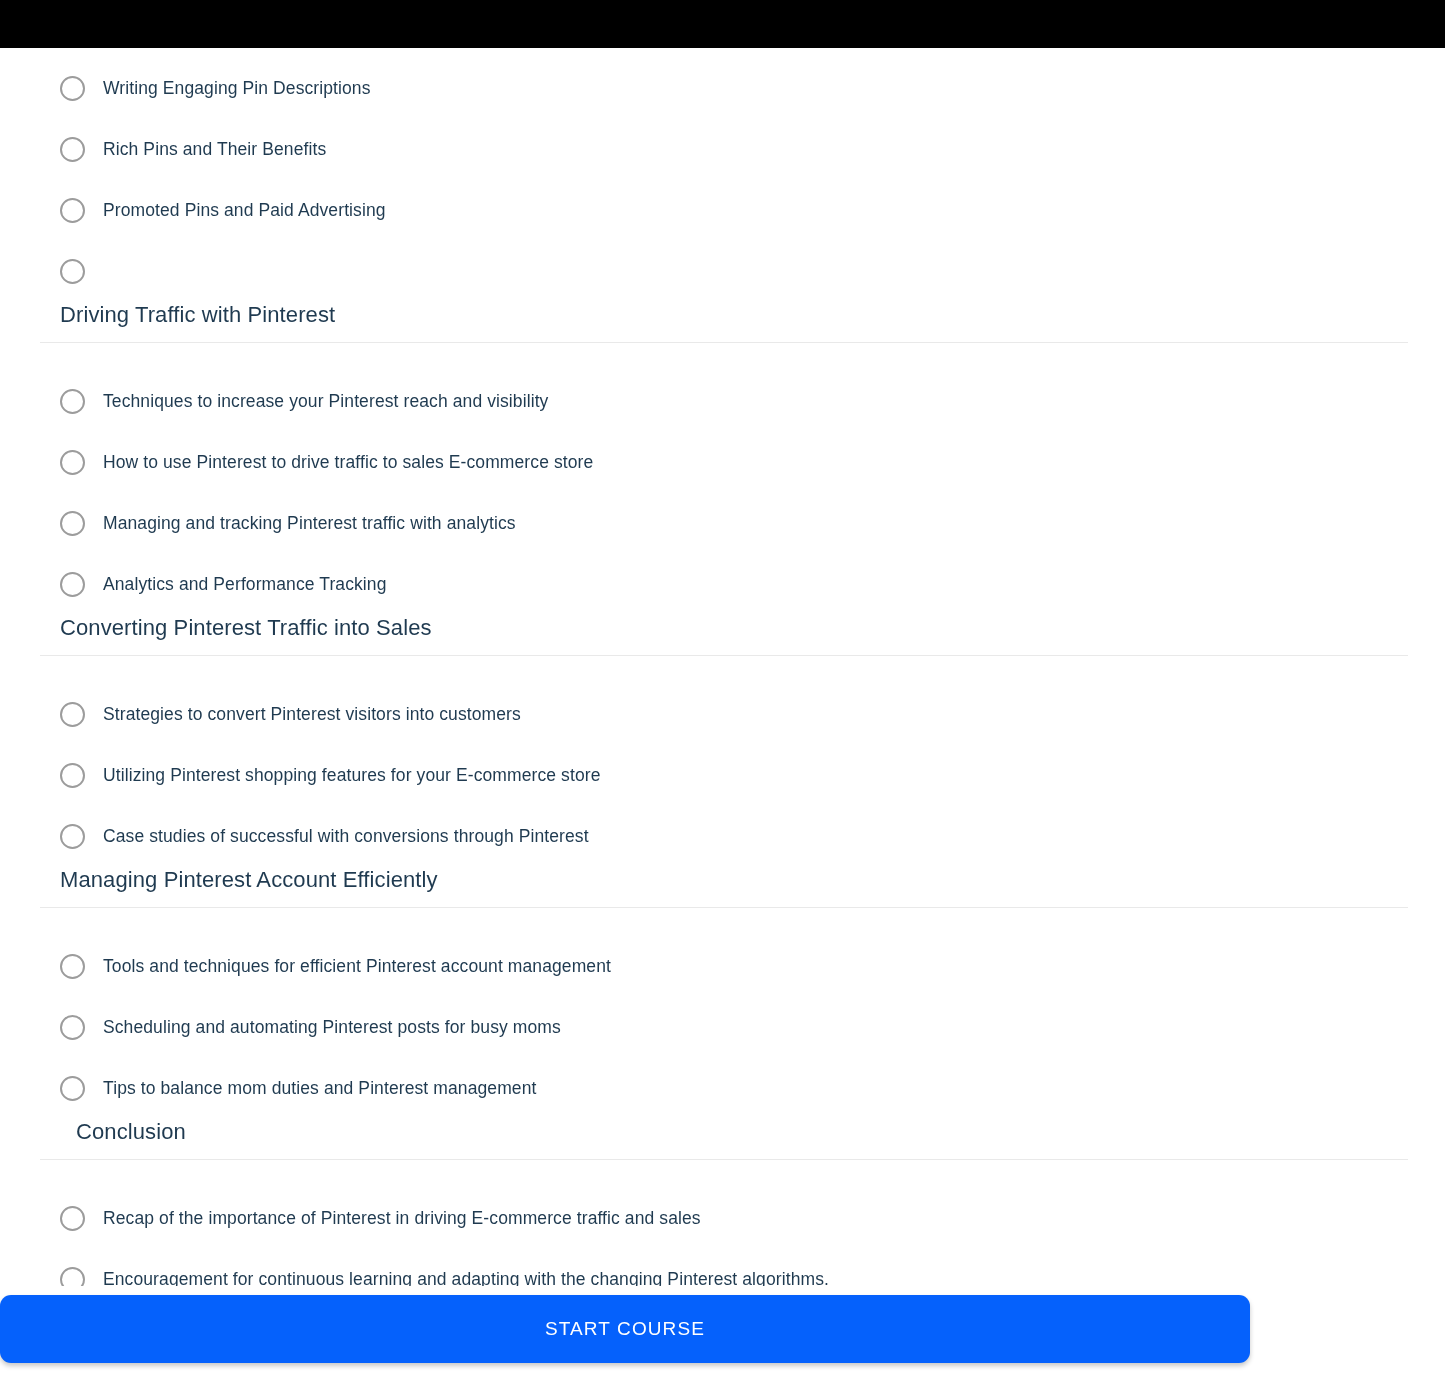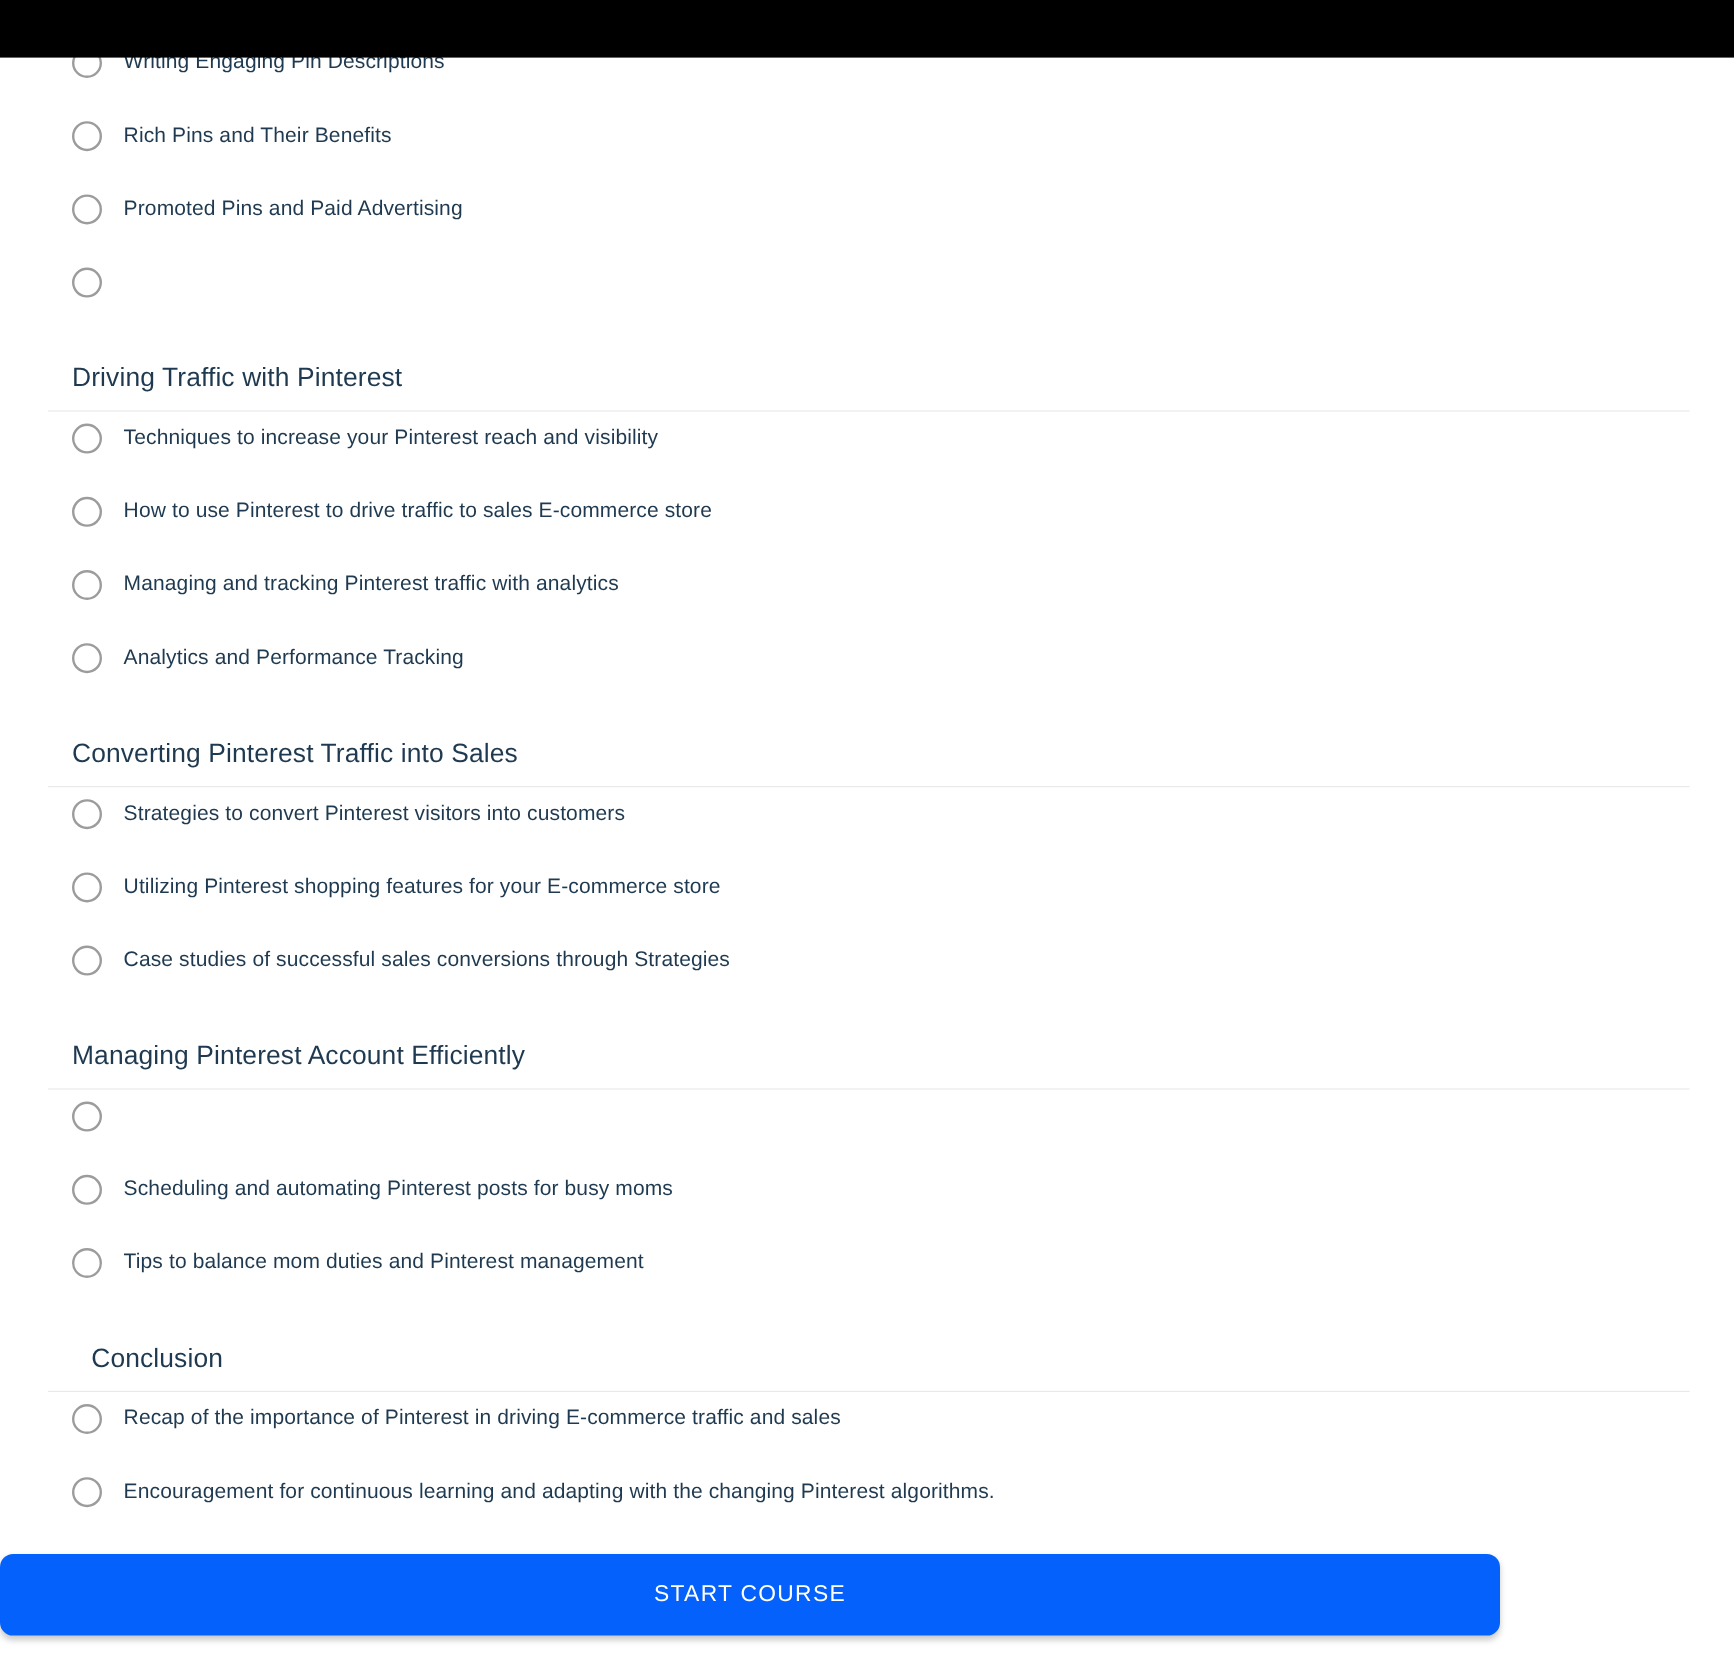--- a/index.html
+++ b/index.html
@@ -40,21 +40,21 @@
     overflow: hidden;
   }
 
   .sections {
     padding-top: 32px;
   }
 
   
   .lesson-row {
     display: flex;
-    align-items: flex-start;
+    align-items: flex-end;
     height: 61px;
     padding-left: 60px;
     padding-right: 40px;
   }
 
   .radio-circle {
     flex: 0 0 auto;
     width: 25px;
     height: 25px;
     border: 2px solid #9c9c9c;
@@ -181,32 +181,33 @@
           <div class="lesson-row">
             <span class="radio-circle" style="border-color: rgb(156, 156, 156);"></span>
             <span class="lesson-label" style="color: rgb(31, 58, 80);">Strategies to convert Pinterest visitors into customers</span>
           </div>
           <div class="lesson-row">
             <span class="radio-circle" style="border-color: rgb(156, 156, 156);"></span>
             <span class="lesson-label" style="color: rgb(31, 58, 80);">Utilizing Pinterest shopping features for your E-commerce store</span>
           </div>
           <div class="lesson-row">
             <span class="radio-circle" style="border-color: rgb(156, 156, 156);"></span>
-            <span class="lesson-label" style="color: rgb(31, 58, 80);">Case studies of successful sales conversions through Strategies</span>
+            <span class="lesson-label" style="color: rgb(31, 58, 80);">Case studies of successful with conversions through Pinterest</span>
           </div>
         </div>
       </div>
       <div class="section-group">
         <div class="section-head">
           <div class="section-title" style="color: rgb(31, 58, 80);">Managing Pinterest Account Efficiently</div>
         </div>
         <div class="section-divider" style="background: rgb(233, 233, 233);"></div>
         <div class="lessons">
           <div class="lesson-row">
             <span class="radio-circle" style="border-color: rgb(156, 156, 156);"></span>
+            <span class="lesson-label" style="color: rgb(31, 58, 80);">Tools and techniques for efficient Pinterest account management</span>
           </div>
           <div class="lesson-row">
             <span class="radio-circle" style="border-color: rgb(156, 156, 156);"></span>
             <span class="lesson-label" style="color: rgb(31, 58, 80);">Scheduling and automating Pinterest posts for busy moms</span>
           </div>
           <div class="lesson-row">
             <span class="radio-circle" style="border-color: rgb(156, 156, 156);"></span>
             <span class="lesson-label" style="color: rgb(31, 58, 80);">Tips to balance mom duties and Pinterest management</span>
           </div>
         </div>

